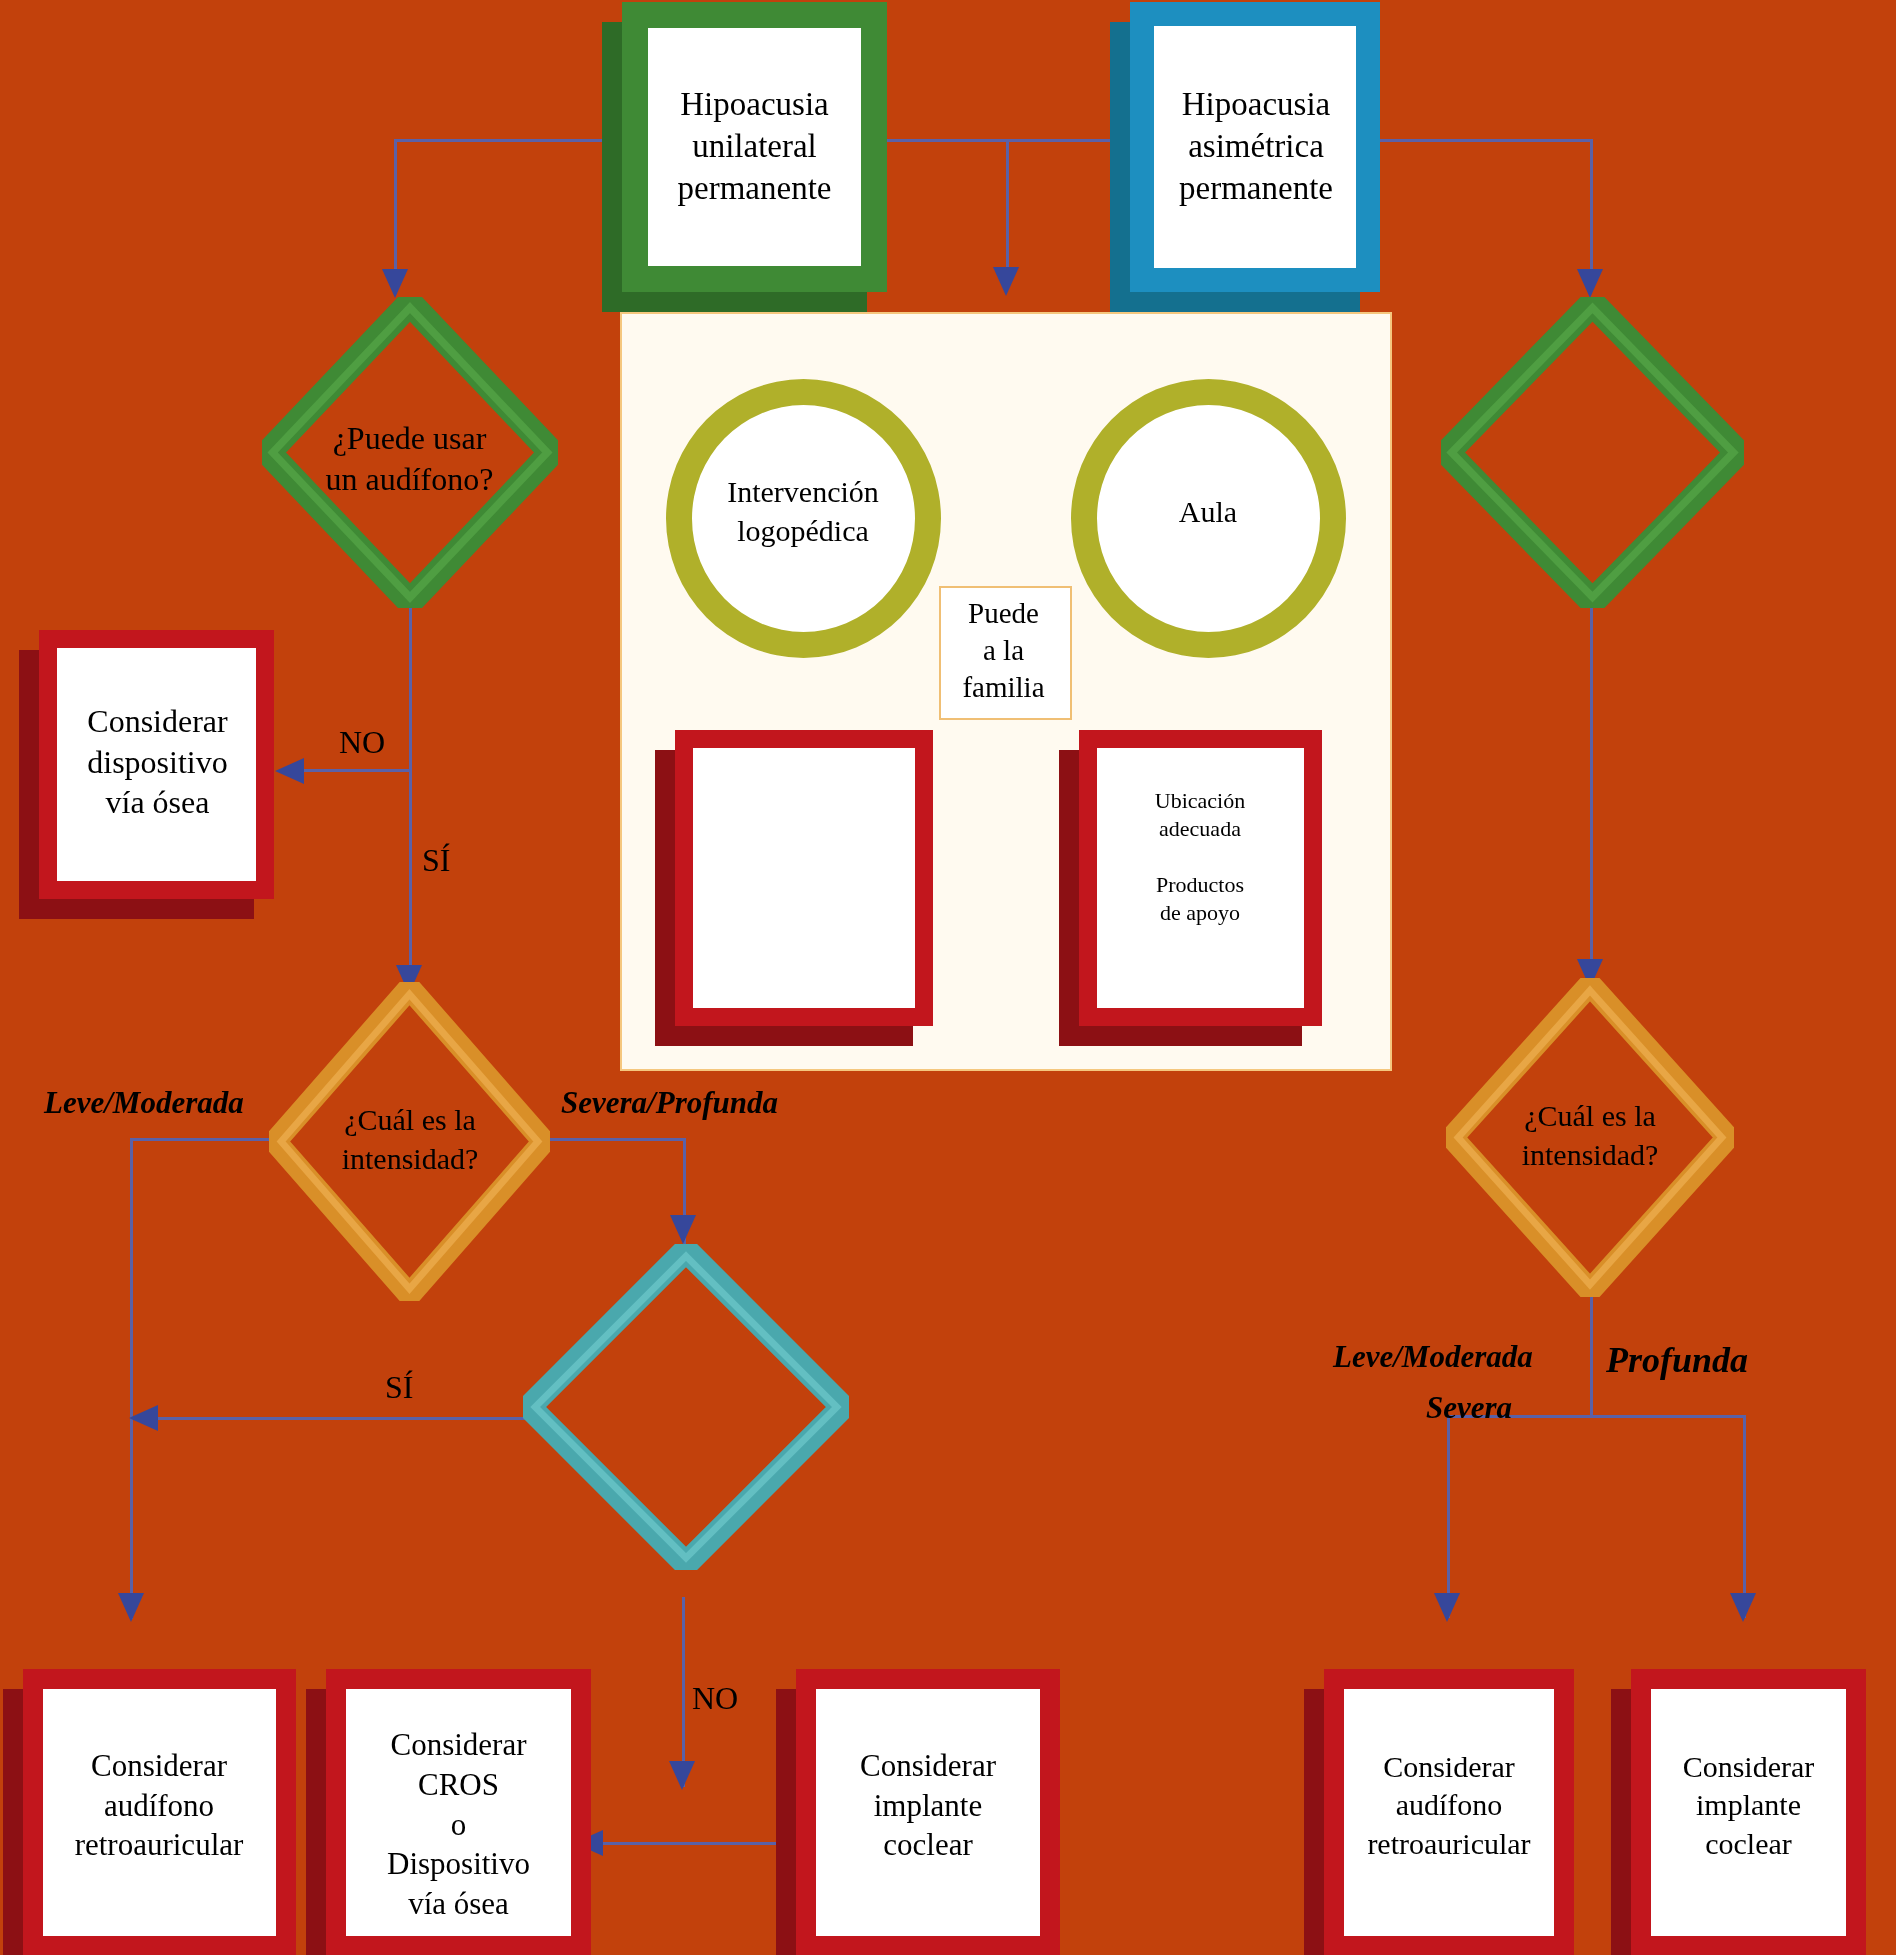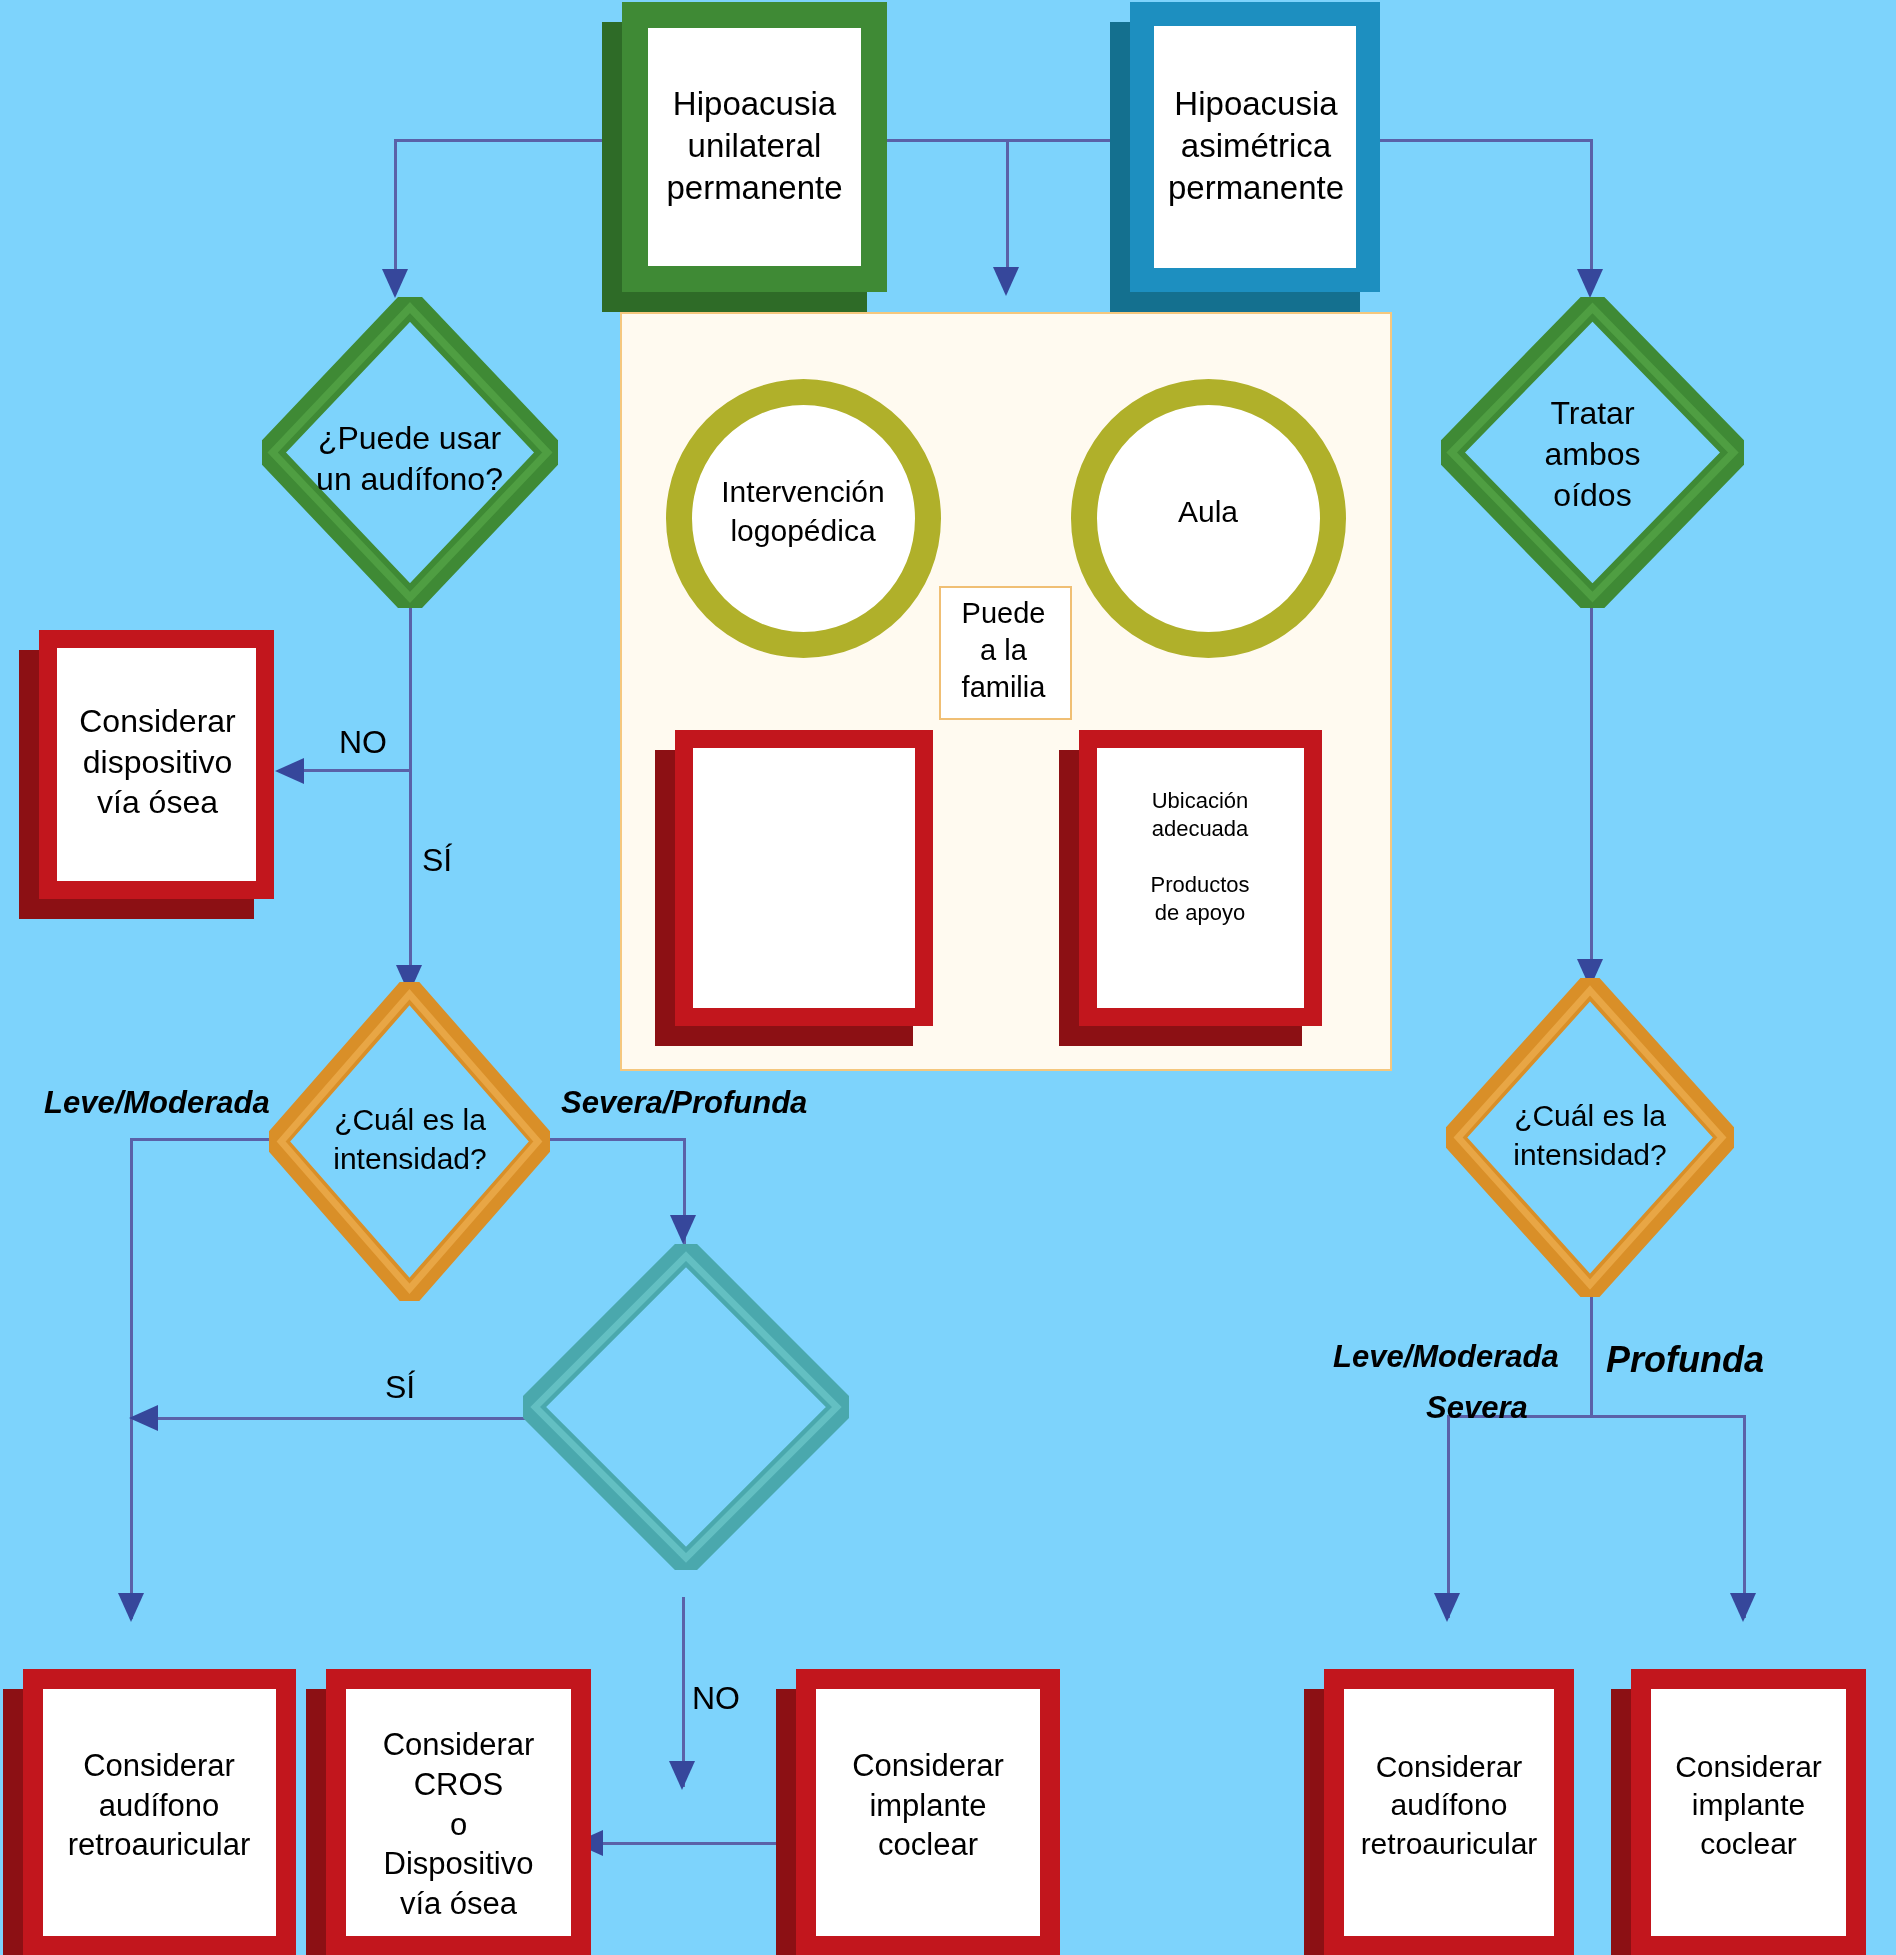--- a/index.html
+++ b/index.html
@@ -1,17 +1,17 @@
 <!DOCTYPE html>
 <html style="font-size:12px"><head>
 <meta charset="utf-8">
 <style>
   html,body{margin:0;padding:0;background:#ffffff;}
   body{font-family:"Liberation Sans","DejaVu Sans",sans-serif;}
-  #stage{position:relative;width:1896px;height:1955px;background:#7dd3fc;overflow:hidden;}
+  #stage{position:relative;width:1896px;height:1955px;background:#c2410c;overflow:hidden;font-family:Liberation Serif, serif;}
 
   
   .nodetext{
     position:absolute;
     display:flex;flex-direction:column;align-items:center;justify-content:center;
     text-align:center;color:#000;line-height:1.28;
     white-space:pre-line;
     pointer-events:none;
   }
 
@@ -195,23 +195,20 @@
   <div class="nodetext" style="left:1091px;top:728px;width:218px;height:258px;font-size:22px;">Ubicación
 adecuada
 
 Productos
 de apoyo</div>
 
   <svg style="position:absolute;left:1441px;top:297px;width:303px;height:311px;" viewBox="0 0 400 410" width="303" height="311">
     <polygon points="200,8 392,205 200,402 8,205" fill="none" stroke="#3f8a35" stroke-width="34"></polygon>
     <polygon points="200,14 386,205 200,396 14,205" fill="none" stroke="#4f9e42" stroke-width="10"></polygon>
   </svg>
-  <div class="nodetext" style="left:1471px;top:394px;width:243px;height:121px;font-size:32px;">Tratar
-ambos
-oídos</div>
 
   <svg style="position:absolute;left:1446px;top:978px;width:288px;height:319px;" viewBox="0 0 380 420" width="288" height="319">
     <polygon points="190,8 372,210 190,412 8,210" fill="none" stroke="#d98f28" stroke-width="30"></polygon>
     <polygon points="190,16 364,210 190,404 16,210" fill="none" stroke="#e8a645" stroke-width="9"></polygon>
   </svg>
   <div class="nodetext" style="left:1464px;top:1094px;width:252px;height:83px;font-size:30px;">¿Cuál es la
 intensidad?</div>
 
   <div class="elabel it" style="left:1333px;top:1339px;font-size:31px;">Leve/Moderada</div>
   <div class="elabel it" style="left:1426px;top:1390px;font-size:31px;">Severa</div>

